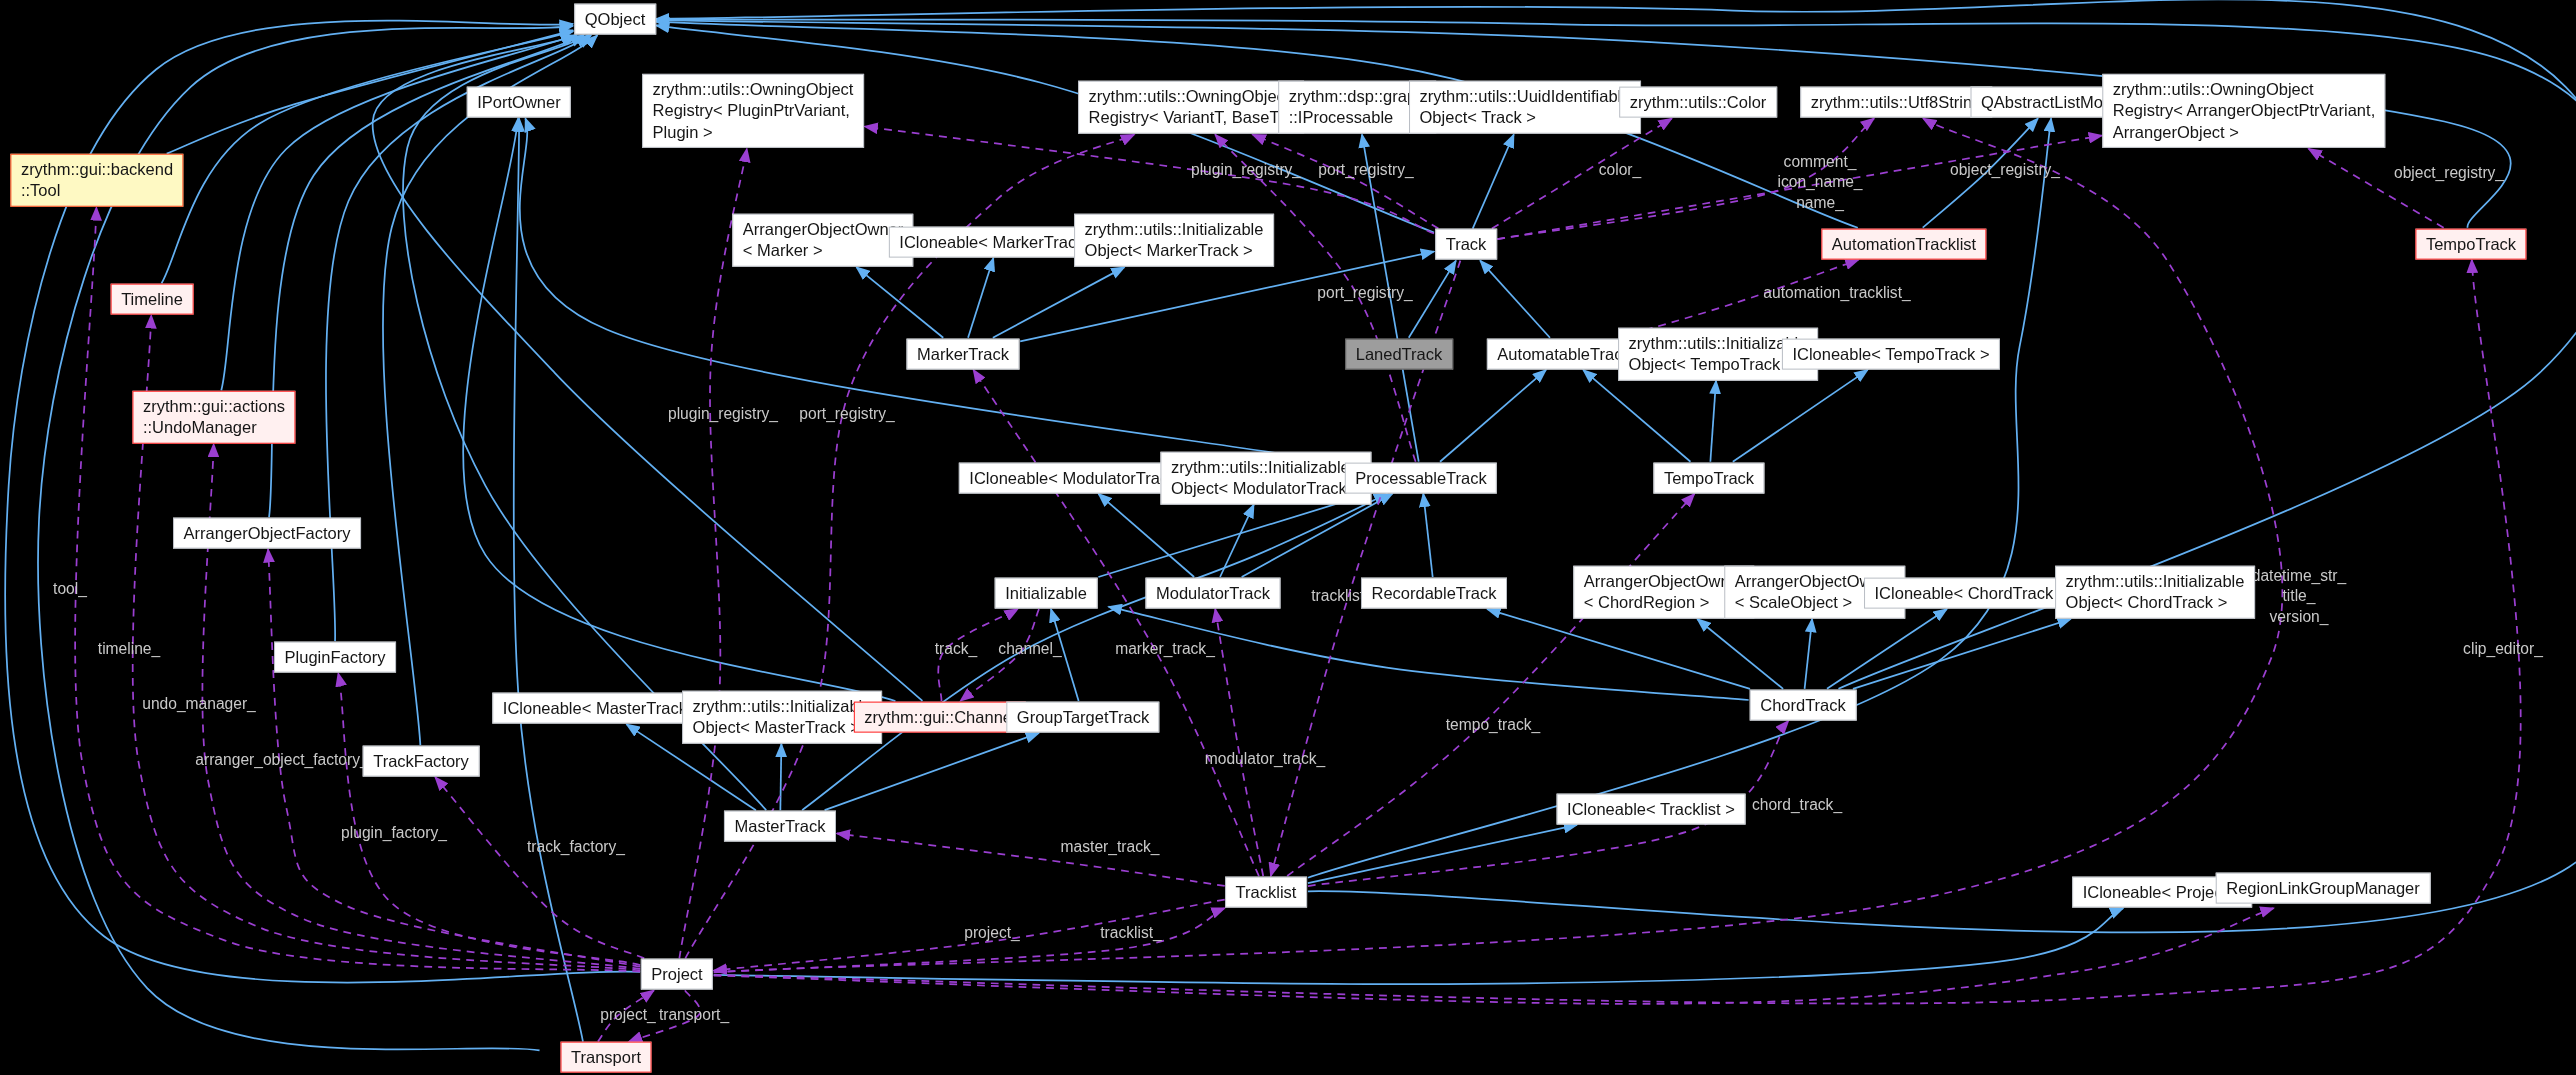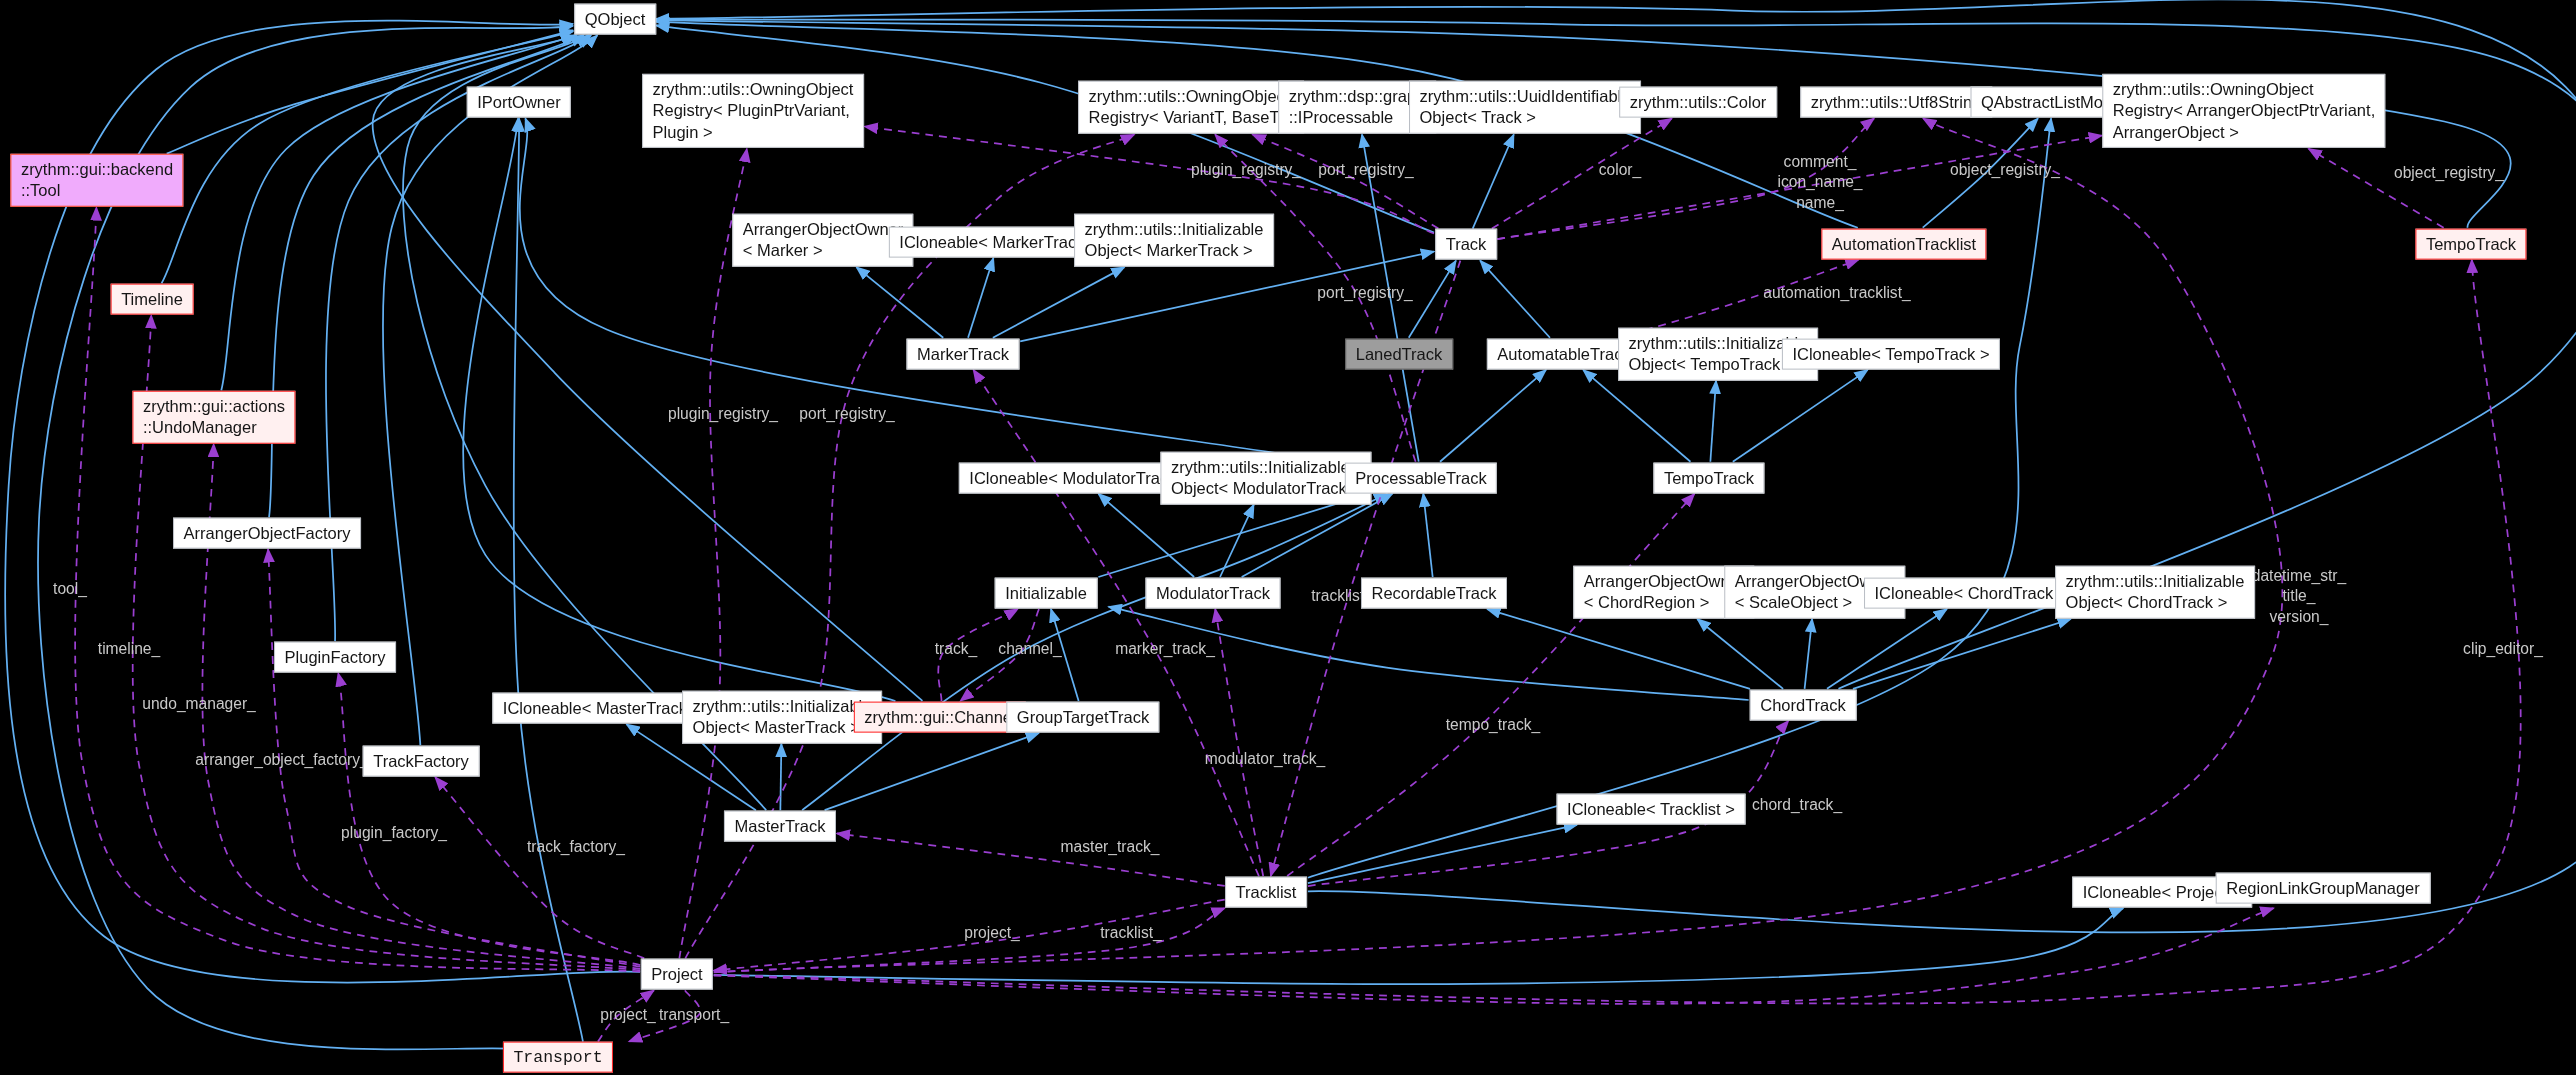--- a/index.html
+++ b/index.html
@@ -5,21 +5,21 @@
   html,body{margin:0;padding:0;background:#000;}
   #canvas{position:relative;background:#000;overflow:hidden;
           font-family:"Liberation Sans","DejaVu Sans",sans-serif;}
   #edges{position:absolute;left:0;top:0;}
   .node{position:absolute;transform:translate(-50%,-50%);
         background:var(--node-fill,#fff);border:1.7px solid var(--node-border,#b9bdc4);
         color:#161616;font-size:16.5px;line-height:1.32;padding:3.5px 9.5px;
         white-space:pre;text-align:left;z-index:2;}
   .node.current{background:var(--current-fill,#9d9d9d);border-color:#5e5e5e;}
   .node.truncated{background:var(--trunc-fill,#fff0f0);border-color:var(--trunc-border,#ff1f1f);}
-  .node.truncated-white{background:#f0abfc;border-color:#ff4a20;}
+  .node.truncated-white{background:#fef9c3;border-color:#ff4a20;}
   .edge-label{position:absolute;transform:translate(-50%,-50%);
         color:var(--label-color,#c9c9c9);font-size:15.6px;line-height:1.3;
         white-space:pre;text-align:center;z-index:1;}
 </style>
 </head>
 <body>
 
 <div id="canvas" style="width: 2576px; height: 1076px; background: rgb(0, 0, 0);">
   <svg id="edges" width="2576" height="1076" viewBox="0 0 2972 1241">
       <defs>
@@ -172,21 +172,21 @@
       <div class="node truncated" style="left: 940px; top: 717px;">zrythm::gui::Channel</div>
       <div class="node" style="left: 1083px; top: 717px;">GroupTargetTrack</div>
       <div class="node" style="left: 1803px; top: 705px;">ChordTrack</div>
       <div class="node" style="left: 421px; top: 761px;">TrackFactory</div>
       <div class="node" style="left: 780px; top: 826px;">MasterTrack</div>
       <div class="node" style="left: 1651px; top: 809px;">ICloneable&lt; Tracklist &gt;</div>
       <div class="node" style="left: 1266px; top: 892px;">Tracklist</div>
       <div class="node" style="left: 2162px; top: 892px;">ICloneable&lt; Project &gt;</div>
       <div class="node" style="left: 2323px; top: 888px;">RegionLinkGroupManager</div>
       <div class="node" style="left: 677px; top: 974px;">Project</div>
-      <div class="node truncated" style="left: 558px; top: 1057px; font-family: Liberation Mono, monospace;">Transport</div>
+      <div class="node truncated" style="left: 606px; top: 1057px;">Transport</div>
     </div>
   <div id="labels">
       <div class="edge-label" style="left: 1246px; top: 170px;">plugin_registry_</div>
       <div class="edge-label" style="left: 1366px; top: 170px;">port_registry_</div>
       <div class="edge-label" style="left: 1365px; top: 293px;">port_registry_</div>
       <div class="edge-label" style="left: 723px; top: 414px;">plugin_registry_</div>
       <div class="edge-label" style="left: 847px; top: 414px;">port_registry_</div>
       <div class="edge-label" style="left: 1620px; top: 170px;">color_</div>
       <div class="edge-label" style="left: 1820px; top: 182px;">comment_
 icon_name_

